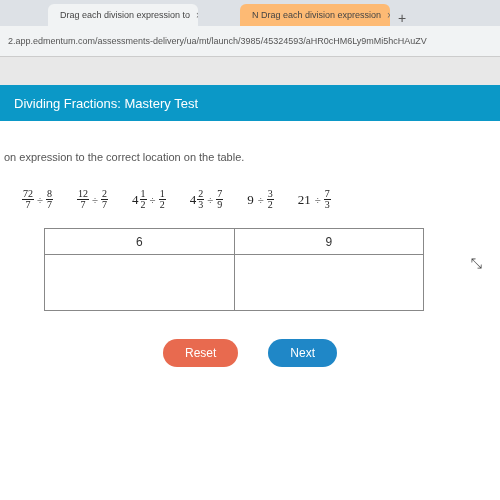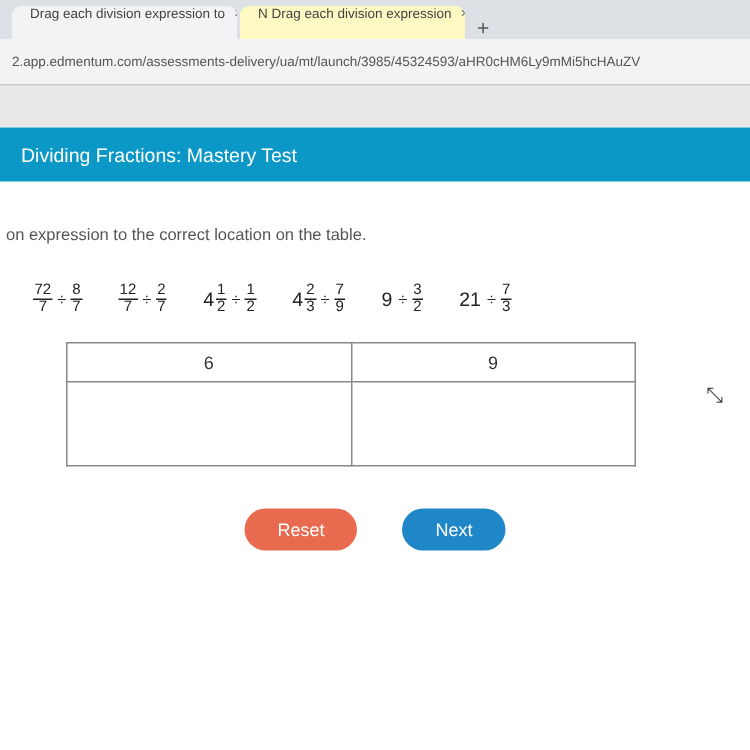--- a/index.html
+++ b/index.html
@@ -1,30 +1,30 @@
 <!DOCTYPE html>
 <html><head>
 <meta charset="utf-8">
 <style>
   * { box-sizing: border-box; margin: 0; padding: 0; }
   body { font-family: Arial, sans-serif; background: #e8e8e8; width: 500px; height: 500px; overflow: hidden; }
   .chrome-top { background: #dde1e6; height: 26px; display: flex; align-items: flex-end; padding-left: 8px; }
-  .tab { background: #f1f3f4; height: 22px; display: flex; padding: 0 8px; font-size: 9px; color: #444; border-radius: 6px 6px 0 0; margin-right: 2px; max-width: 150px; overflow: hidden; white-space: nowrap; }
-  .tab.inactive { background: #fef9c3; }
+  .tab { background: #f1f3f4; height: 22px; display: flex; align-items: center; padding: 0 8px; font-size: 9px; color: #444; border-radius: 6px 6px 0 0; margin-right: 2px; max-width: 150px; overflow: hidden; white-space: nowrap; margin-left: 40px; }
+  .tab.inactive { background: #fdba74; }
   .tab-icon { width: 10px; height: 10px; margin-right: 4px; border-radius: 2px; }
   .tab-close { margin-left: 6px; color: #666; font-size: 10px; }
   .new-tab { color: #555; font-size: 14px; padding: 0 6px; }
   .addr-bar { background: #f1f3f4; height: 31px; display: flex; align-items: center; padding: 0 8px; font-size: 9px; color: #555; border-bottom: 1px solid #ccc; }
   .content-area { background: #fff; height: calc(500px - 48px); position: relative; }
   .header-band { background: #0b98c7; color: #fff; height: 36px; display: flex; align-items: center; padding-left: 14px; font-size: 13px; font-weight: 500; margin-top: 28px; }
   .body { padding: 0 0 0 0; color: #555; }
   .instructions { padding: 30px 0 0 4px; }
   .instr-line { font-size: 11px; color: #555; margin-bottom: 14px; }
   .tiles { display: flex; gap: 24px; padding: 12px 0 18px 22px; }
-  .tile { font-family: Liberation Sans, sans-serif; font-size: 13px; color: #222; display: flex; align-items: center; cursor: move; }
+  .tile { font-family: Liberation Serif, serif; font-size: 13px; color: #222; display: flex; align-items: center; cursor: move; }
   .frac { display: inline-flex; flex-direction: column; align-items: center; line-height: 1; font-size: 10px; }
   .frac .n { border-bottom: 1px solid #222; padding: 0 1px; }
   .frac .d { padding: 0 1px; }
   .whole { font-size: 13px; margin-right: 1px; }
   .op { margin: 0 3px; font-size: 11px; }
   .table-wrap { padding: 0 0 0 44px; }
   table.drop { border-collapse: collapse; width: 380px; }
   table.drop td, table.drop th { border: 1px solid #888; }
   table.drop th { font-weight: normal; font-size: 12px; color: #333; height: 26px; }
   table.drop td { height: 56px; }

